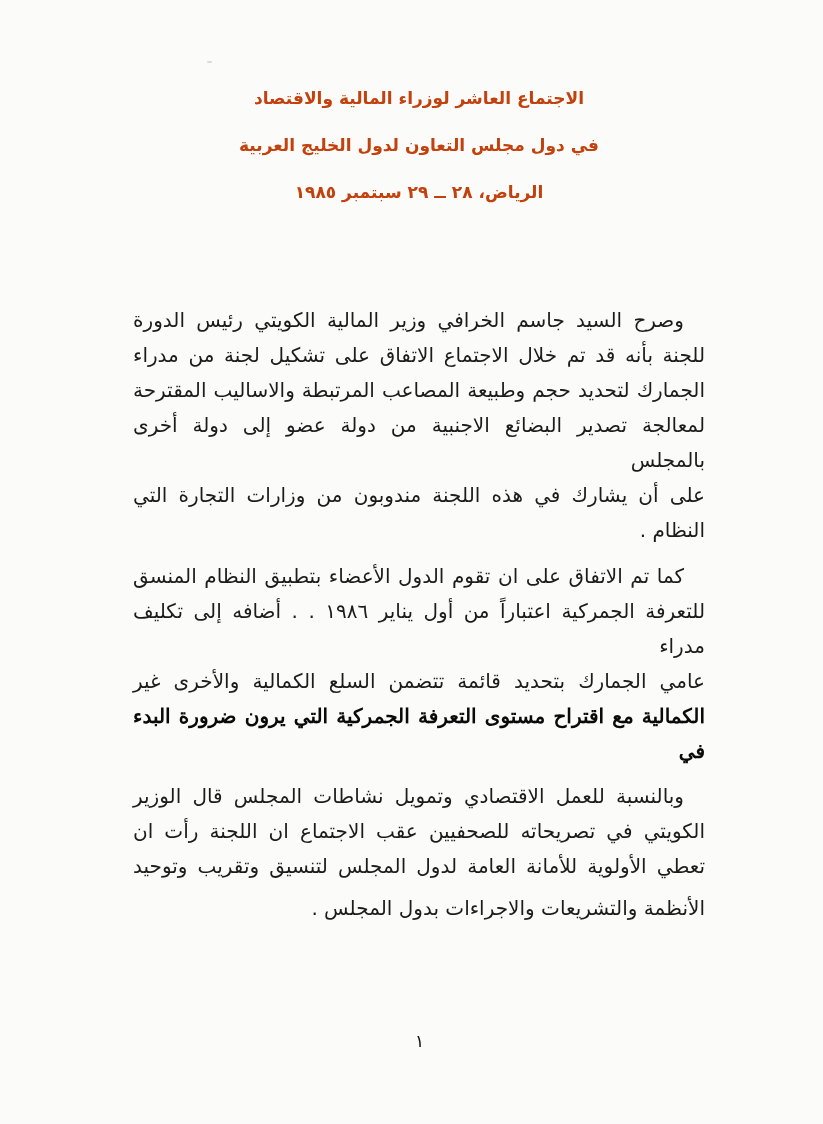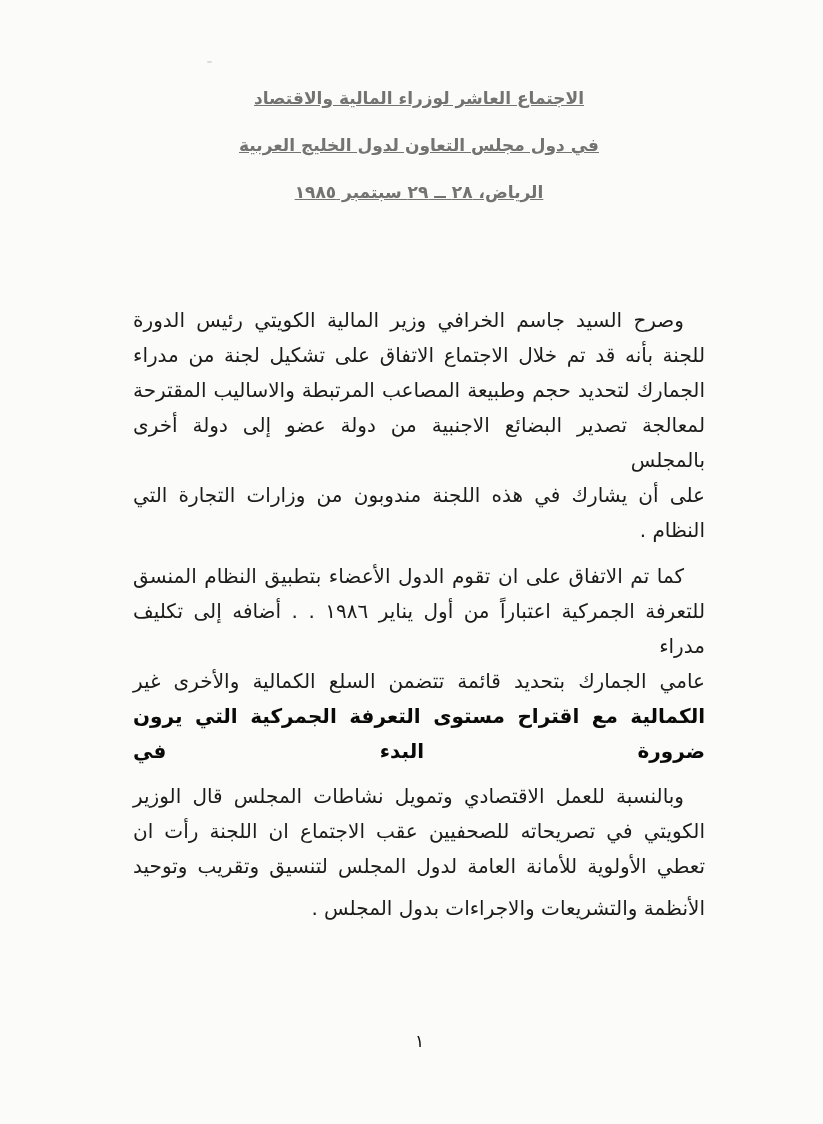--- a/index.html
+++ b/index.html
@@ -19,37 +19,36 @@
     left: 133px;
     width: 572px;
     direction: rtl;
   }
   .title-block { padding-top: 86px; text-align: center; }
   .title-line {
     font-weight: bold;
     font-size: 17px;
     line-height: 24px;
     margin-bottom: 23px;
-    color: #737373;
-    text-decoration: underline;
+    color: #c2410c;
   }
   .body-block { margin-top: 99px; }
   .paragraph { margin: 0; }
   .paragraph + .paragraph { margin-top: 11px; }
   .paragraph:last-child { margin-top: 10px; }
   .line {
     font-size: 20px;
     line-height: 35px;
     text-align: justify;
     text-align-last: justify;
     color: #1c1c1c;
   }
   .line.first { padding-right: 21px; }
   .line.last { text-align: right; text-align-last: right; }
-  .line.bold { font-weight: 600; color: #0a0a0a; }
+  .line.bold { font-weight: 600; color: #0a0a0a; font-family: Liberation Serif, serif; }
   
   .paragraph:nth-child(3) .line:nth-child(4) { margin-top: 7px; }
   .page-number {
     position: absolute;
     top: 1031px;
     left: 16px;
     right: 0;
     text-align: center;
     font-size: 17px;
     color: #111;

